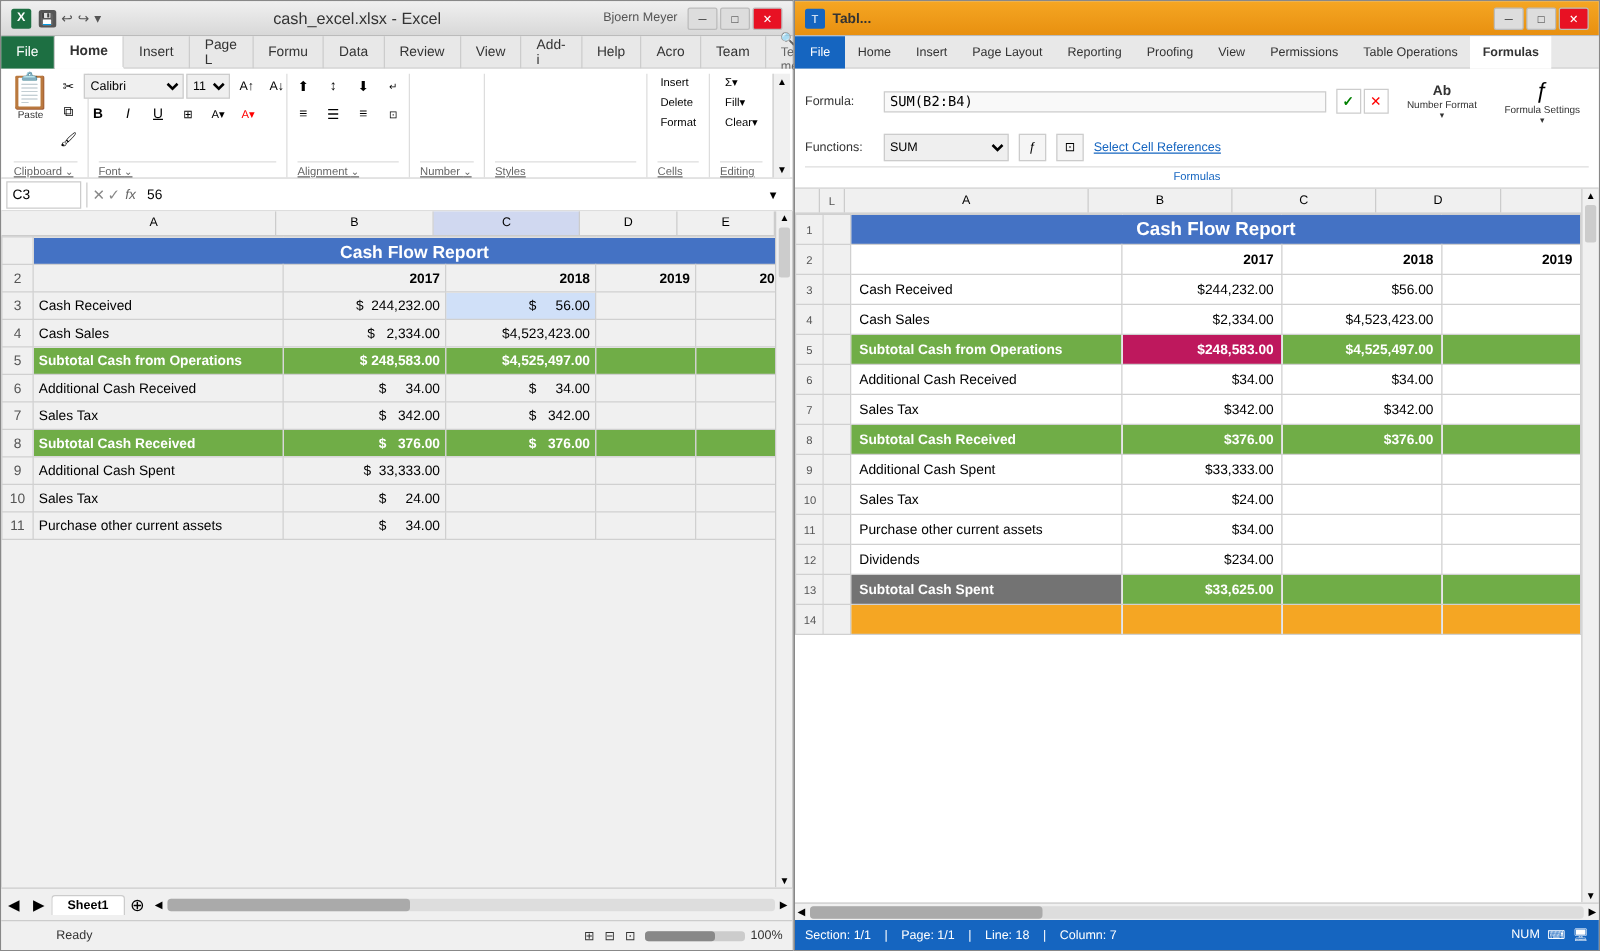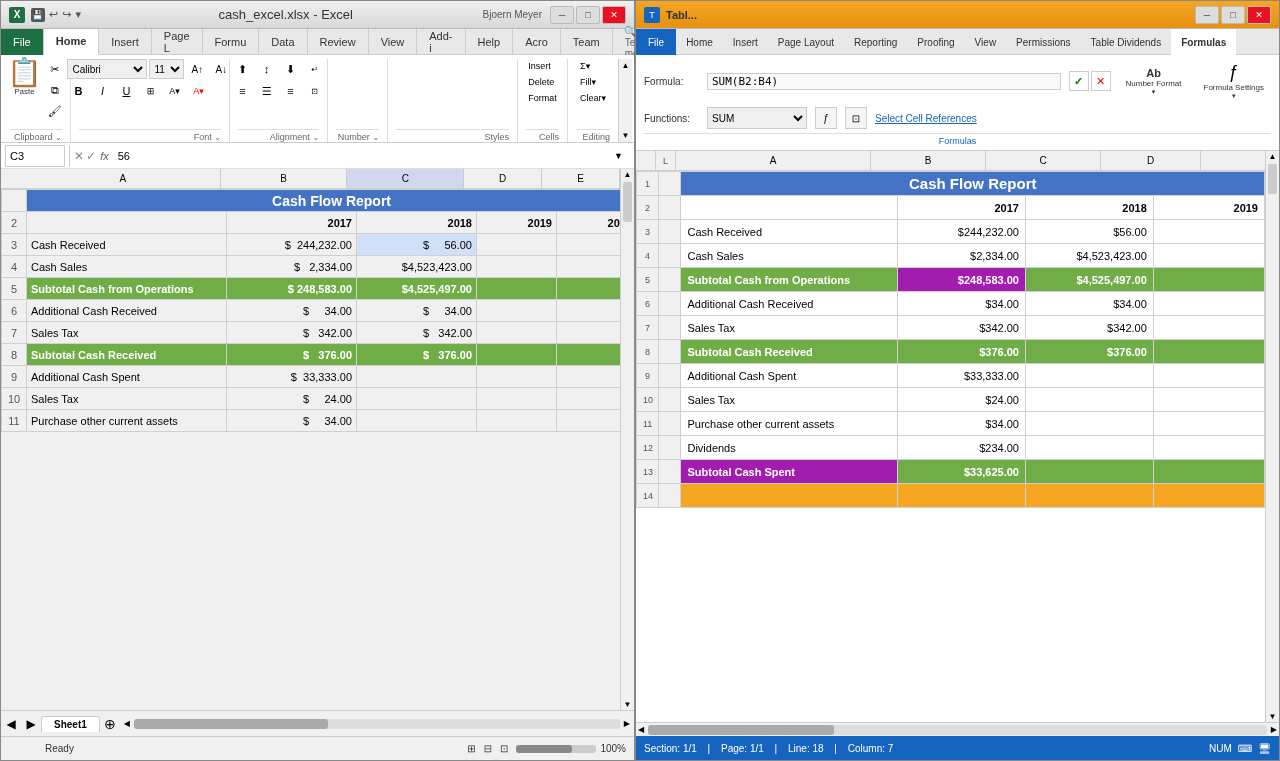--- a/index.html
+++ b/index.html
@@ -84,23 +84,24 @@
       align-items: center;
       border-right: 1px solid #ddd;
       padding: 0 8px;
       min-width: 60px;
     }
     .ribbon-group-label {
       font-size: 9px;
       color: #666;
       margin-top: auto;
       padding-top: 2px;
-      text-align: right;
+      text-align: left;
       border-top: 1px solid #ddd;
       width: 100%;
+      text-decoration: underline;
     }
     .ribbon-group-content { display: flex; align-items: flex-start; flex: 1; gap: 2px; }
 
     .rb-btn-small {
       display: flex; align-items: center; justify-content: center;
       width: 22px; height: 20px; cursor: pointer; border-radius: 2px; font-size: 11px; border: 1px solid transparent;
     }
 
     
     .formula-bar {
@@ -562,21 +563,21 @@
 
   <div class="right-ribbon-tabs">
     <div class="right-ribbon-tab file">File</div>
     <div class="right-ribbon-tab">Home</div>
     <div class="right-ribbon-tab">Insert</div>
     <div class="right-ribbon-tab">Page Layout</div>
     <div class="right-ribbon-tab">Reporting</div>
     <div class="right-ribbon-tab">Proofing</div>
     <div class="right-ribbon-tab">View</div>
     <div class="right-ribbon-tab">Permissions</div>
-    <div class="right-ribbon-tab">Table Dividends</div>
+    <div class="right-ribbon-tab">Table Operations</div>
     <div class="right-ribbon-tab active" style="background:#fff;font-weight:600;">Formulas</div>
   </div>
 
   <div style="background:#fff;border-bottom:1px solid #ccc;padding:4px 8px;">
 
     <div style="display:flex;align-items:center;gap:8px;margin-bottom:4px;">
       <div style="font-size:10px;color:#333;min-width:55px;">Formula:</div>
       <div style="font-family:Consolas,monospace;font-size:11px;flex:1;border:1px solid #ccc;padding:1px 4px;background:#f9f9f9;">SUM(B2:B4)</div>
       <div style="display:flex;gap:2px;">
         <div style="width:20px;height:20px;display:flex;align-items:center;justify-content:center;border:1px solid #ccc;background:#fff;cursor:pointer;color:green;font-weight:bold;">✓</div>
@@ -662,21 +663,21 @@
           <td style="border:1px solid #d0d0d0;">Cash Sales</td>
           <td style="text-align:right;border:1px solid #d0d0d0;">$2,334.00</td>
           <td style="text-align:right;border:1px solid #d0d0d0;">$4,523,423.00</td>
           <td style="border:1px solid #d0d0d0;"></td>
         </tr>
 
         <tr>
           <td style="background:#f0f0f0;text-align:center;font-size:9px;color:#555;border:1px solid #d0d0d0;">5</td>
           <td style="background:#f0f0f0;border:1px solid #d0d0d0;"></td>
           <td style="background:#70ad47;color:white;font-weight:bold;border:1px solid #d0d0d0;">Subtotal Cash from Operations</td>
-          <td style="background:#a21caf;color:white;font-weight:bold;text-align:right;border:1px solid #d0d0d0;">$248,583.00</td>
+          <td style="background:#be185d;color:white;font-weight:bold;text-align:right;border:1px solid #d0d0d0;">$248,583.00</td>
           <td style="background:#70ad47;color:white;font-weight:bold;text-align:right;border:1px solid #d0d0d0;">$4,525,497.00</td>
           <td style="background:#70ad47;border:1px solid #d0d0d0;"></td>
         </tr>
 
         <tr>
           <td style="background:#f0f0f0;text-align:center;font-size:9px;color:#555;border:1px solid #d0d0d0;">6</td>
           <td style="background:#f0f0f0;border:1px solid #d0d0d0;"></td>
           <td style="border:1px solid #d0d0d0;">Additional Cash Received</td>
           <td style="text-align:right;border:1px solid #d0d0d0;">$34.00</td>
           <td style="text-align:right;border:1px solid #d0d0d0;">$34.00</td>
@@ -733,21 +734,21 @@
           <td style="background:#f0f0f0;border:1px solid #d0d0d0;"></td>
           <td style="border:1px solid #d0d0d0;">Dividends</td>
           <td style="text-align:right;border:1px solid #d0d0d0;">$234.00</td>
           <td style="border:1px solid #d0d0d0;"></td>
           <td style="border:1px solid #d0d0d0;"></td>
         </tr>
 
         <tr>
           <td style="background:#f0f0f0;text-align:center;font-size:9px;color:#555;border:1px solid #d0d0d0;">13</td>
           <td style="background:#f0f0f0;border:1px solid #d0d0d0;"></td>
-          <td style="background:#a21caf;color:white;font-weight:bold;border:1px solid #d0d0d0;">Subtotal Cash Spent</td>
+          <td style="background:#737373;color:white;font-weight:bold;border:1px solid #d0d0d0;">Subtotal Cash Spent</td>
           <td style="background:#70ad47;color:white;font-weight:bold;text-align:right;border:1px solid #d0d0d0;">$33,625.00</td>
           <td style="background:#70ad47;border:1px solid #d0d0d0;"></td>
           <td style="background:#70ad47;border:1px solid #d0d0d0;"></td>
         </tr>
 
         <tr>
           <td style="background:#f0f0f0;text-align:center;font-size:9px;color:#555;border:1px solid #d0d0d0;">14</td>
           <td style="background:#f0f0f0;border:1px solid #d0d0d0;"></td>
           <td style="background:#f5a623;border:1px solid #d0d0d0;"></td>
           <td style="background:#f5a623;border:1px solid #d0d0d0;"></td>

